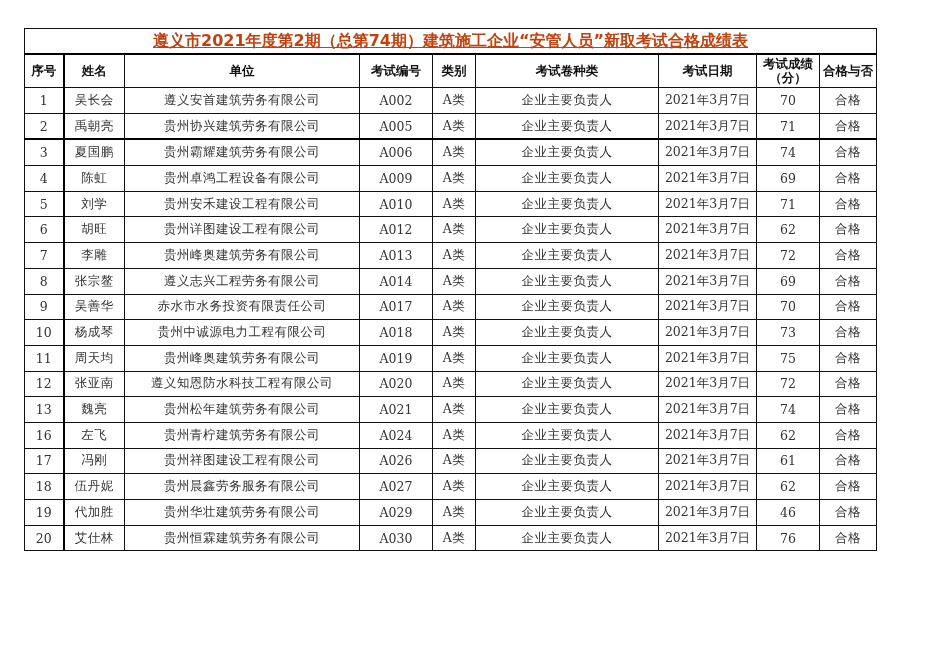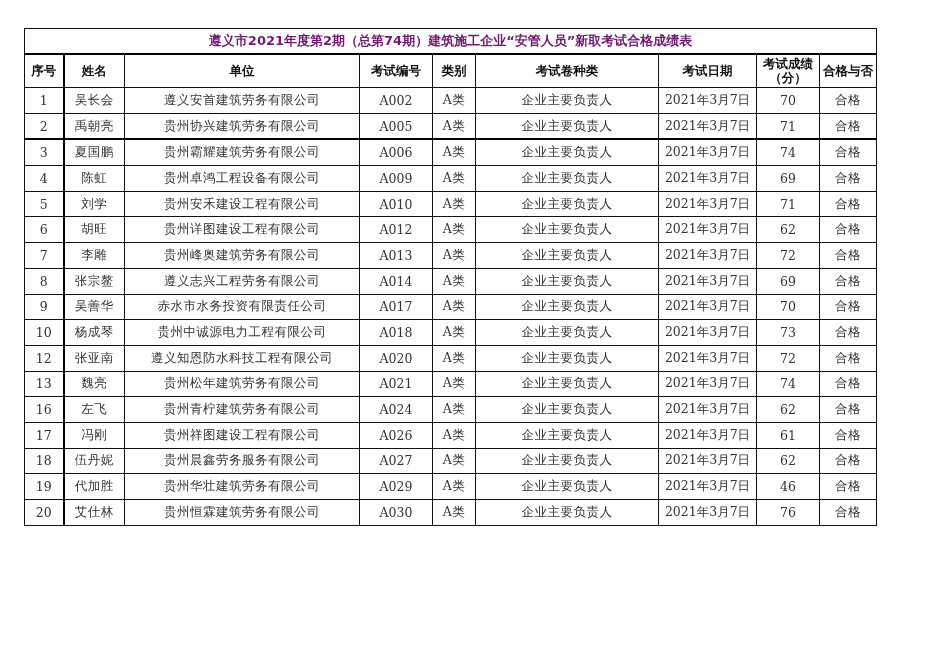--- a/index.html
+++ b/index.html
@@ -6,22 +6,22 @@
     body { width: 936px; height: 662px; position: relative; overflow: hidden;
            font-family: "DejaVu Serif", "Liberation Serif", serif; color: #222; }
     table.sheet {
       position: absolute; left: 24px; top: 28px;
       width: 852px; border-collapse: collapse; table-layout: fixed;
     }
     table.sheet td, table.sheet th {
       border: 1px solid #111; text-align: center; vertical-align: middle;
       padding: 0; overflow: hidden; white-space: nowrap;
     }
-    .title-row td { height: 24px; font-weight: bold; font-size: 13px; color: #701a75;
-                    font-family: "DejaVu Sans", "Liberation Sans", sans-serif; }
+    .title-row td { height: 24px; font-weight: bold; font-size: 16px; color: #c2410c;
+                    font-family: "DejaVu Sans", "Liberation Sans", sans-serif; text-decoration: underline; }
     .head-row th { height: 32px; font-weight: bold; font-size: 12.5px; color: #111;
                    font-family: "DejaVu Sans", "Liberation Sans", sans-serif; line-height: 14px; }
     .head-row th.wrap { white-space: normal; margin-top: 28px; }
     tbody tr.data td { height: 24.7px; font-size: 12.5px; color: #333; }
     tbody tr.data td.col-name, tbody tr.data td.col-company, tbody tr.data td.col-type, tbody tr.data td.col-paper, tbody tr.data td.col-pass { letter-spacing: 0.5px; }
     tr.thick-bottom td { border-bottom: 2.5px solid #000; }
     tr.head-row th { border-top: 2px solid #000; }
     td.col-idx, th.col-idx { border-right: 2.5px solid #000 !important; margin-top: 33px; }
   </style>
 </head>
@@ -160,20 +160,31 @@
         <td class="col-name">杨成琴</td>
         <td class="col-company">贵州中诚源电力工程有限公司</td>
         <td class="col-exam">A018</td>
         <td class="col-type">A类</td>
         <td class="col-paper">企业主要负责人</td>
         <td class="col-date">2021年3月7日</td>
         <td class="col-score">73</td>
         <td class="col-pass">合格</td>
       </tr>
       <tr class="data">
+        <td class="col-idx">11</td>
+        <td class="col-name">周天均</td>
+        <td class="col-company">贵州峰奥建筑劳务有限公司</td>
+        <td class="col-exam">A019</td>
+        <td class="col-type">A类</td>
+        <td class="col-paper">企业主要负责人</td>
+        <td class="col-date">2021年3月7日</td>
+        <td class="col-score">75</td>
+        <td class="col-pass">合格</td>
+      </tr>
+      <tr class="data">
         <td class="col-idx">12</td>
         <td class="col-name">张亚南</td>
         <td class="col-company">遵义知恩防水科技工程有限公司</td>
         <td class="col-exam">A020</td>
         <td class="col-type">A类</td>
         <td class="col-paper">企业主要负责人</td>
         <td class="col-date">2021年3月7日</td>
         <td class="col-score">72</td>
         <td class="col-pass">合格</td>
       </tr>

